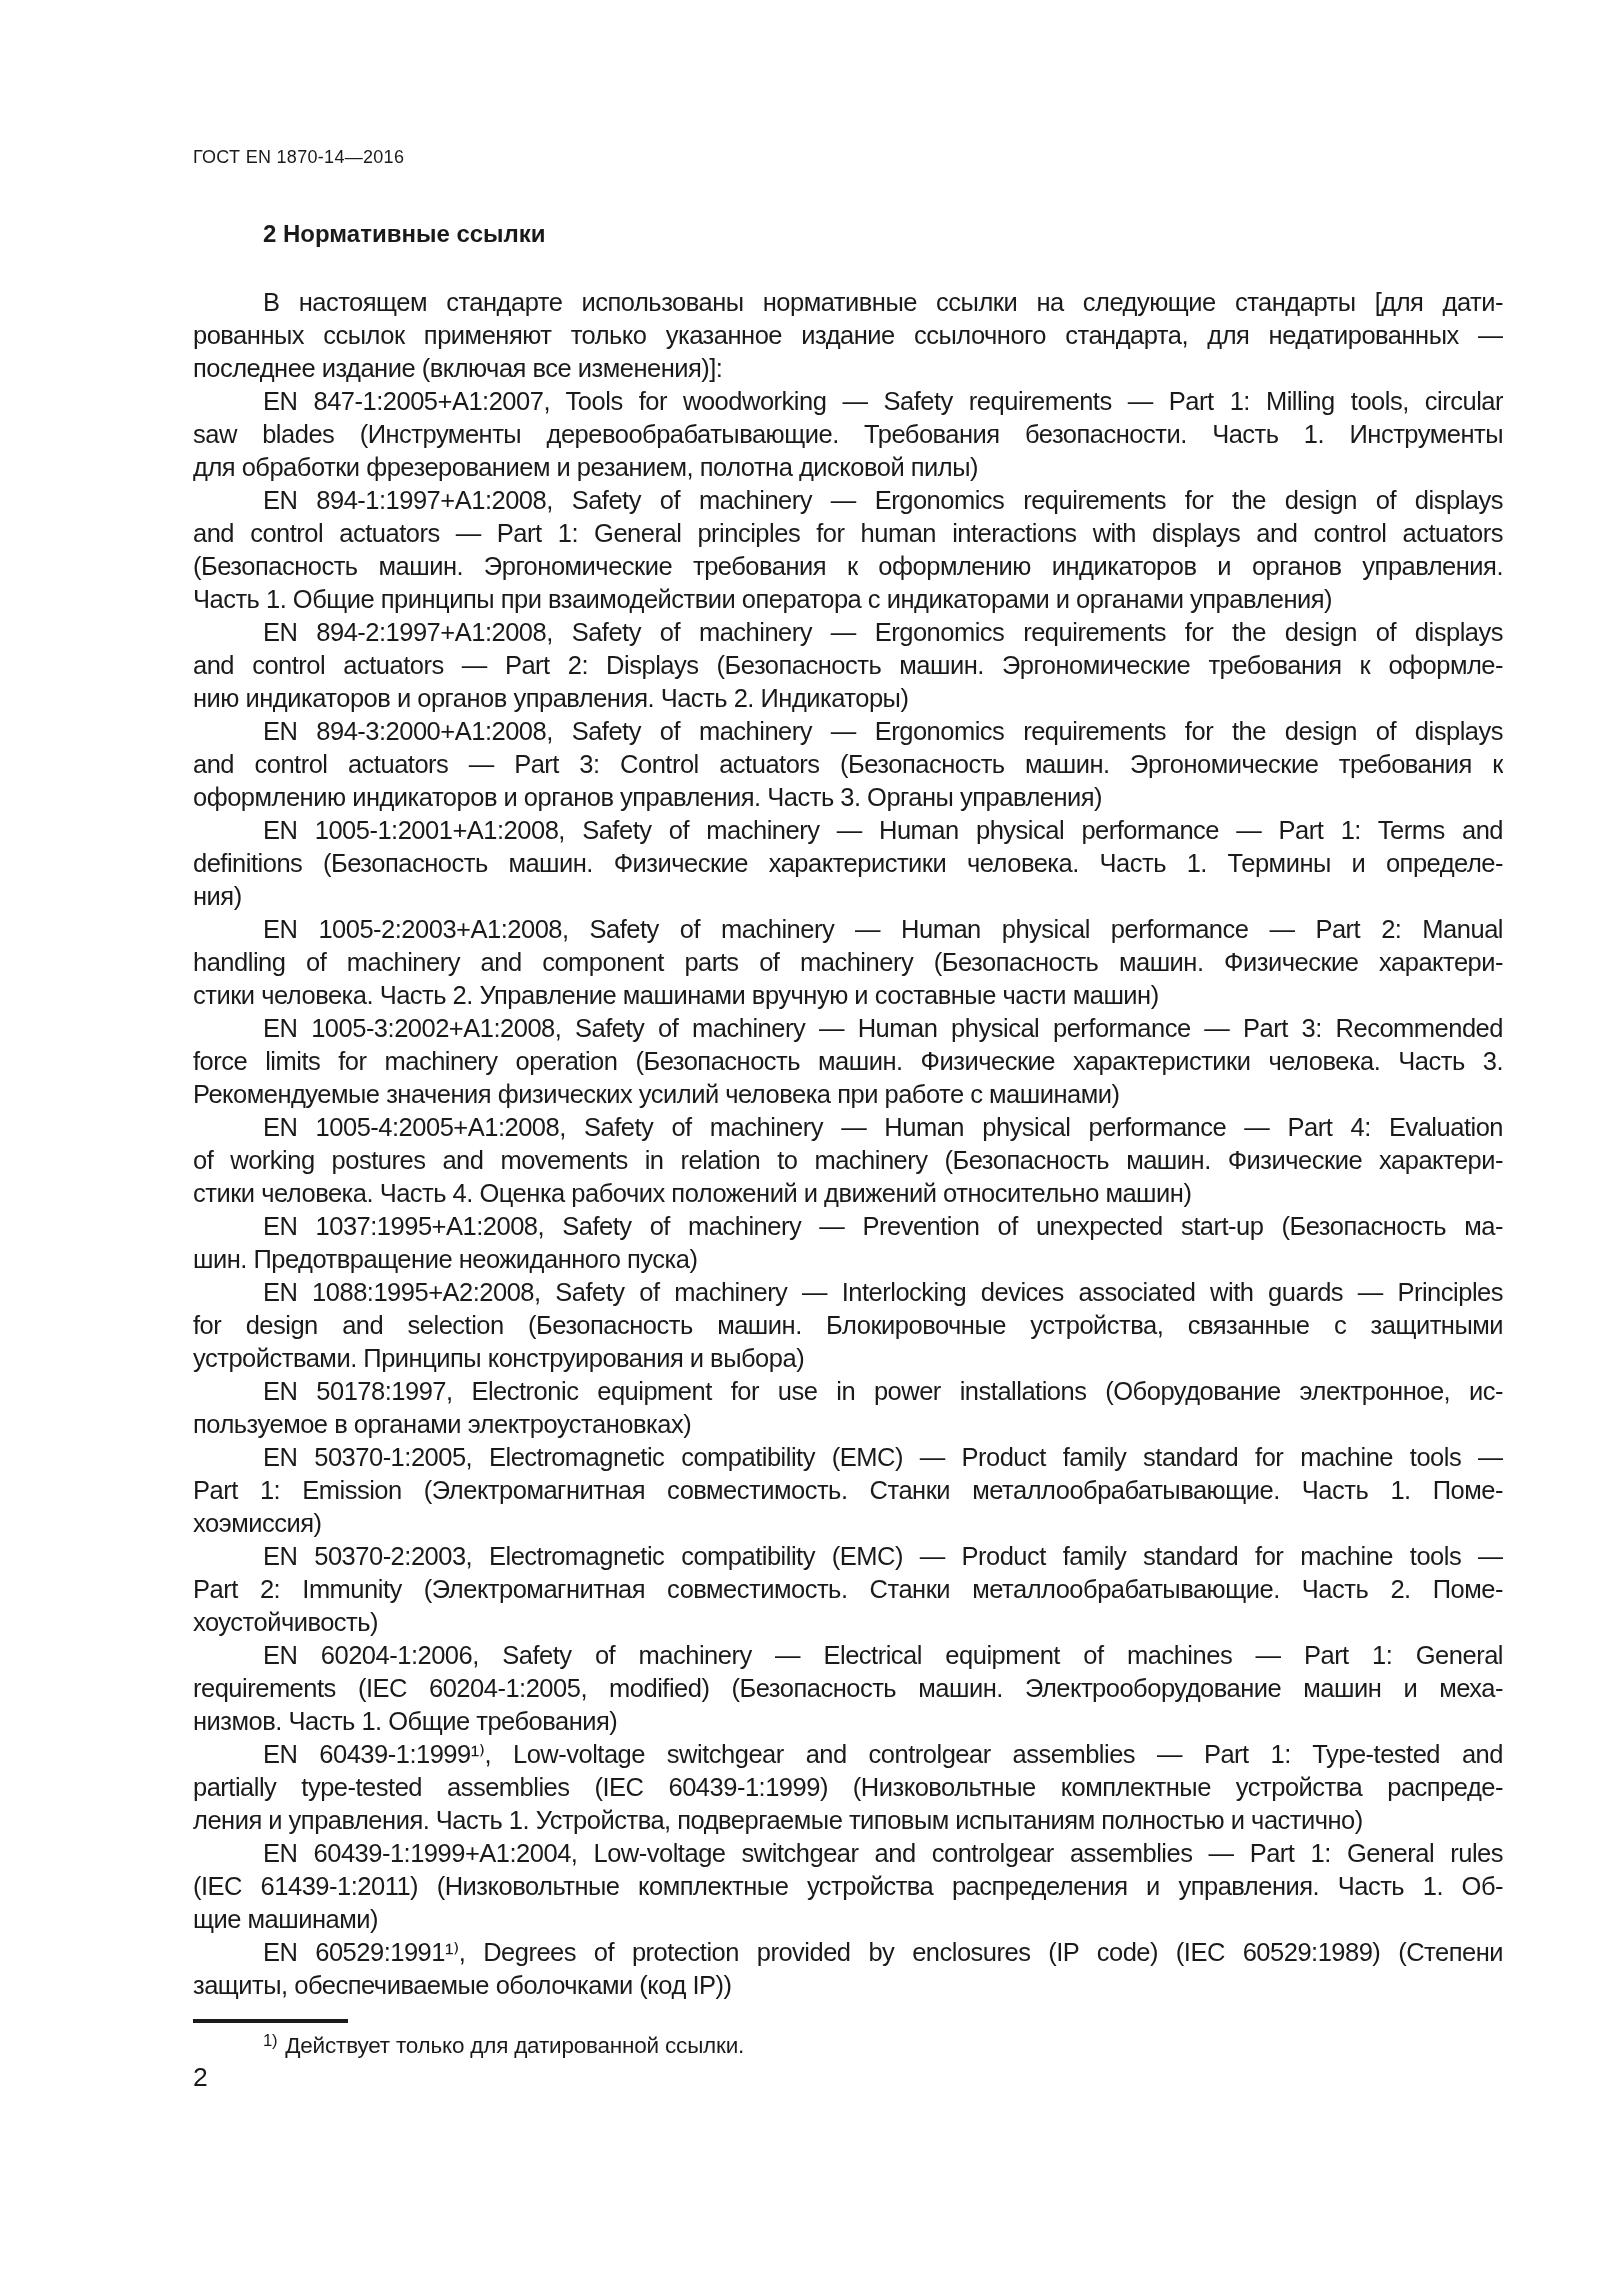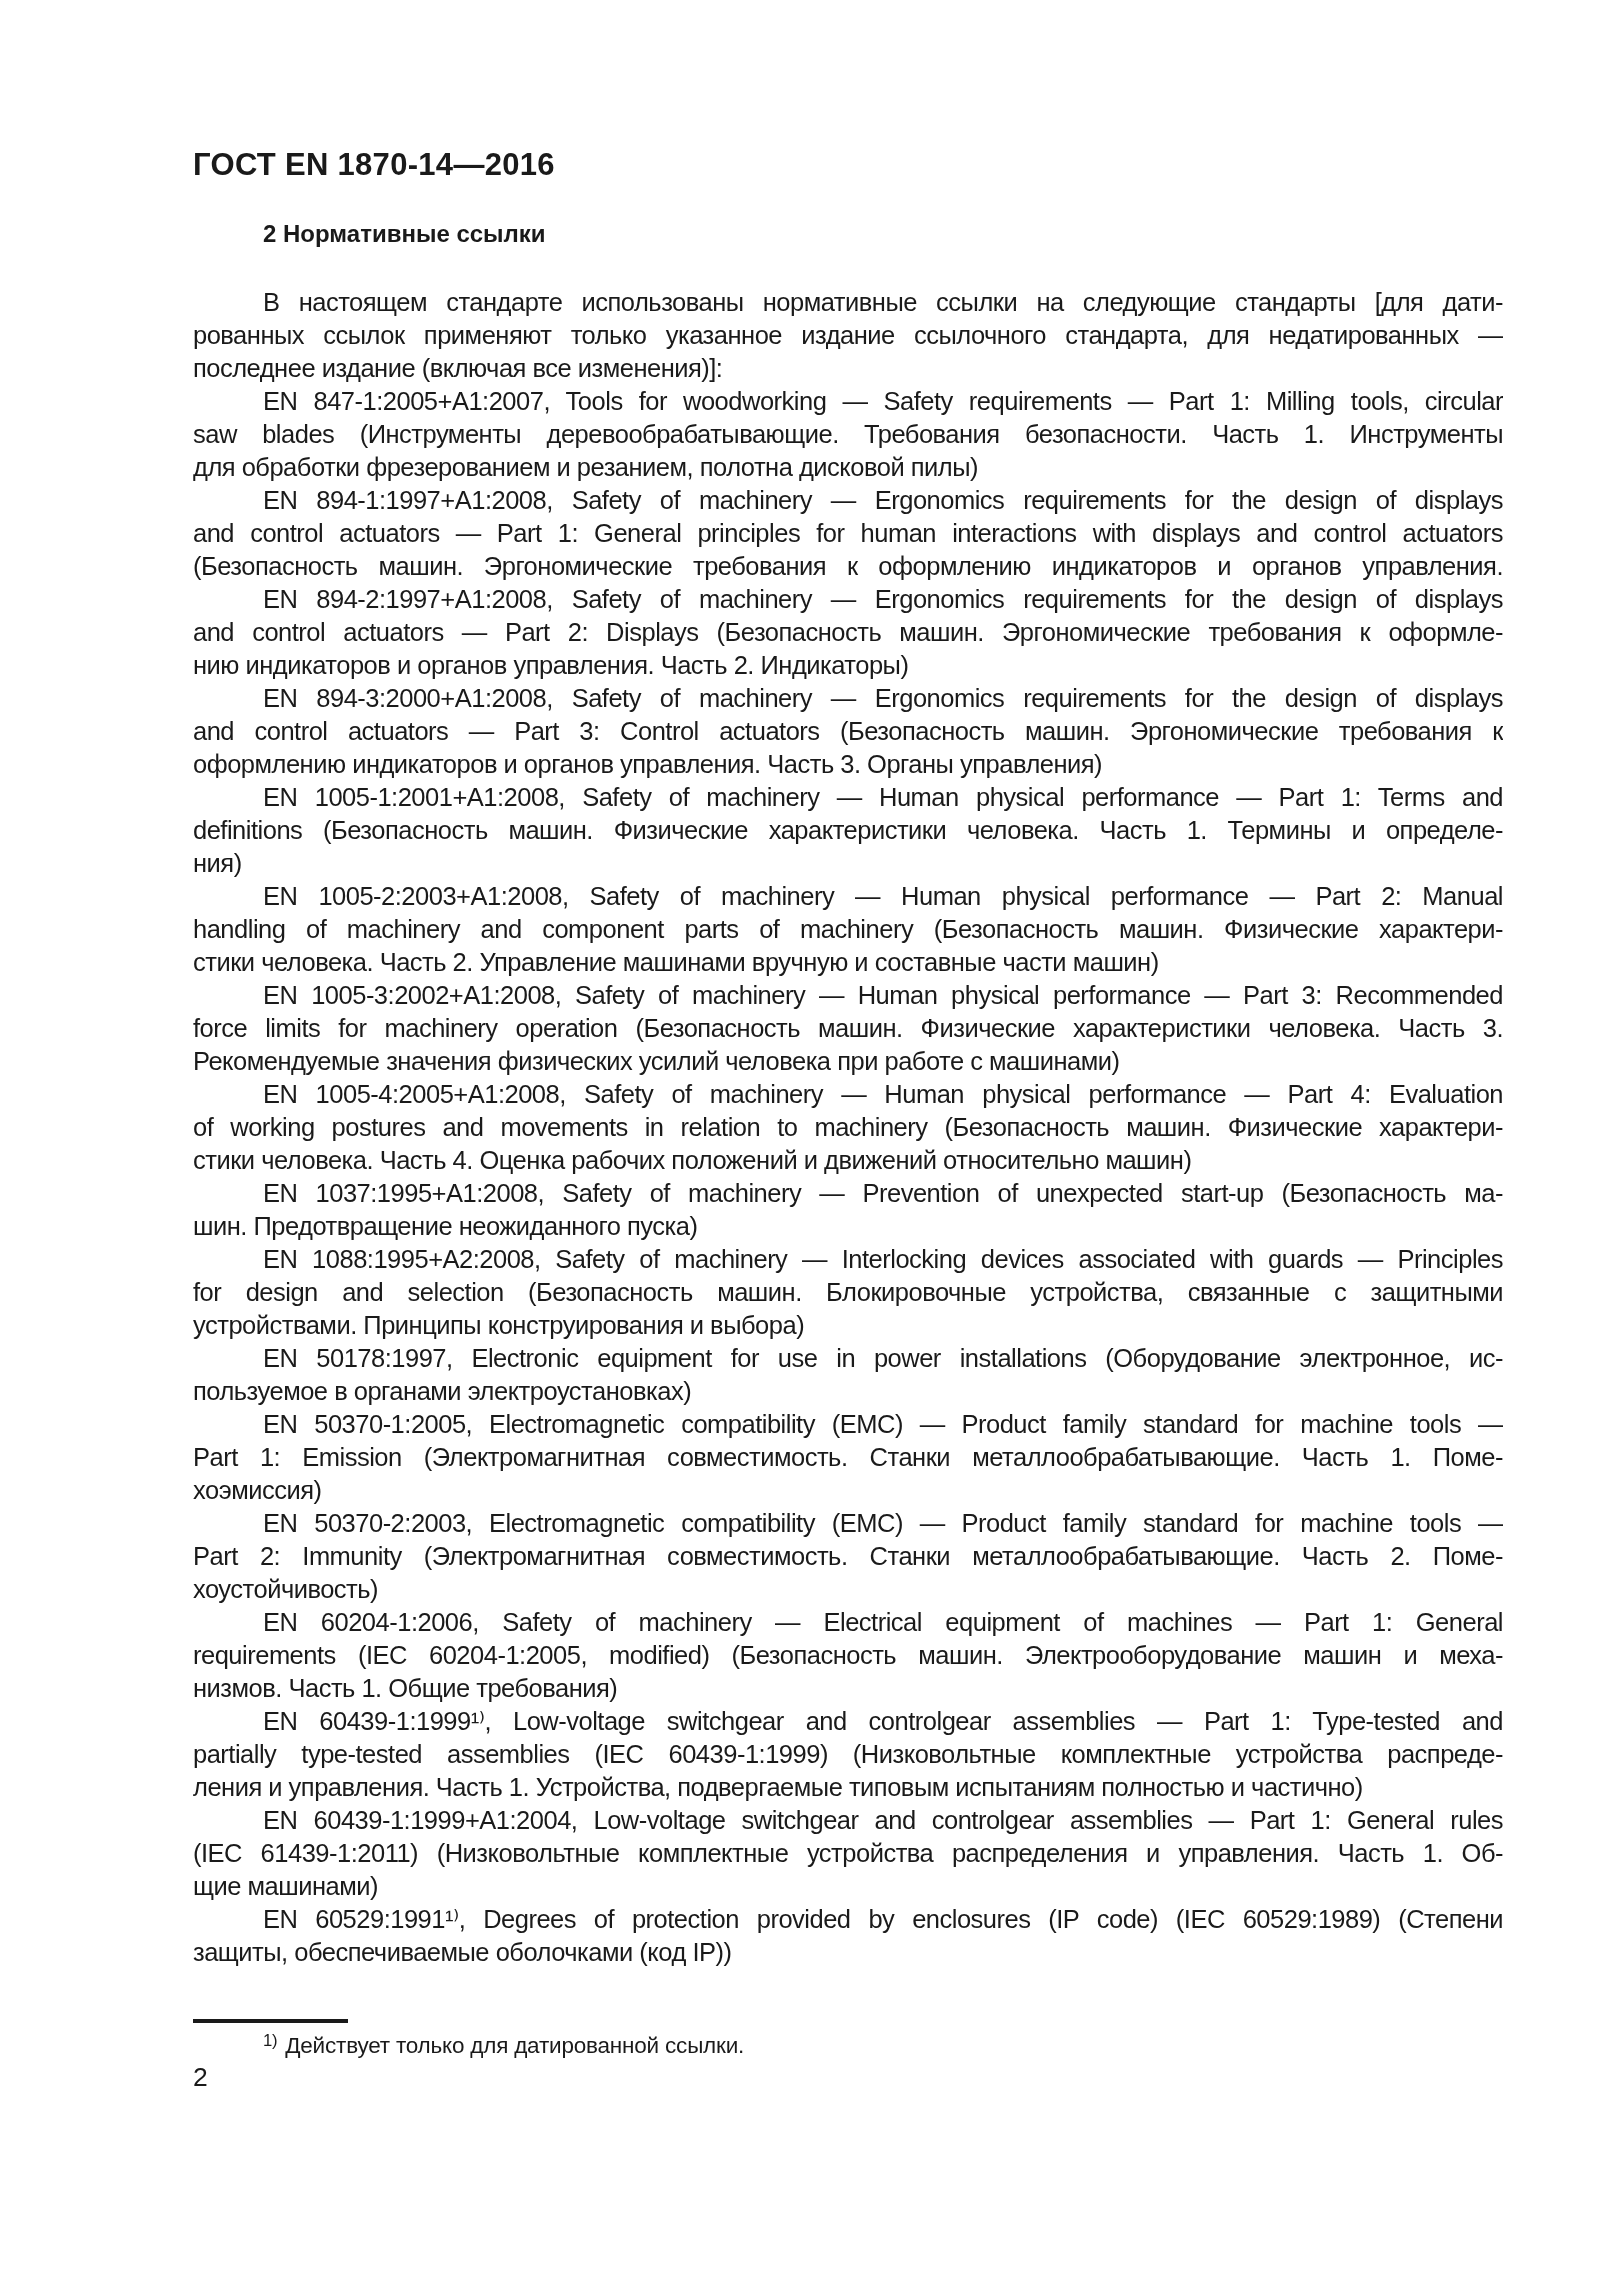--- a/index.html
+++ b/index.html
@@ -9,22 +9,22 @@
     height: 2293px;
     background: #ffffff;
     color: #1a1a1a;
     font-family: "Liberation Sans", "DejaVu Sans", sans-serif;
     overflow: hidden;
   }
   .hdr {
     position: absolute;
     left: 193px;
     top: 147px;
-    font-size: 31px;
-    font-weight: 700;
+    font-size: 18px;
+    font-weight: 400;
     letter-spacing: 0.3px;
     white-space: nowrap;
   }
   .ttl {
     position: absolute;
     left: 263px;
     top: 220px;
     font-size: 24px;
     font-weight: 700;
     white-space: nowrap;
@@ -86,20 +86,21 @@
   <div class="body-block">
       <div class="bline ind">В настоящем стандарте использованы нормативные ссылки на следующие стандарты [для дати-</div>
       <div class="bline">рованных ссылок применяют только указанное издание ссылочного стандарта, для недатированных —</div>
       <div class="bline last">последнее издание (включая все изменения)]:</div>
       <div class="bline ind">EN 847-1:2005+A1:2007, Tools for woodworking — Safety requirements — Part 1: Milling tools, circular</div>
       <div class="bline">saw blades (Инструменты деревообрабатывающие. Требования безопасности. Часть 1. Инструменты</div>
       <div class="bline last">для обработки фрезерованием и резанием, полотна дисковой пилы)</div>
       <div class="bline ind">EN 894-1:1997+A1:2008, Safety of machinery — Ergonomics requirements for the design of displays</div>
       <div class="bline">and control actuators — Part 1: General principles for human interactions with displays and control actuators</div>
       <div class="bline">(Безопасность машин. Эргономические требования к оформлению индикаторов и органов управления.</div>
+      <div class="bline last">Часть 1. Общие принципы при взаимодействии оператора с индикаторами и органами управления)</div>
       <div class="bline ind">EN 894-2:1997+A1:2008, Safety of machinery — Ergonomics requirements for the design of displays</div>
       <div class="bline">and control actuators — Part 2: Displays (Безопасность машин. Эргономические требования к оформле-</div>
       <div class="bline last">нию индикаторов и органов управления. Часть 2. Индикаторы)</div>
       <div class="bline ind">EN 894-3:2000+A1:2008, Safety of machinery — Ergonomics requirements for the design of displays</div>
       <div class="bline">and control actuators — Part 3: Control actuators (Безопасность машин. Эргономические требования к</div>
       <div class="bline last">оформлению индикаторов и органов управления. Часть 3. Органы управления)</div>
       <div class="bline ind">EN 1005-1:2001+A1:2008, Safety of machinery — Human physical performance — Part 1: Terms and</div>
       <div class="bline">definitions (Безопасность машин. Физические характеристики человека. Часть 1. Термины и определе-</div>
       <div class="bline last">ния)</div>
       <div class="bline ind">EN 1005-2:2003+A1:2008, Safety of machinery — Human physical performance — Part 2: Manual</div>

